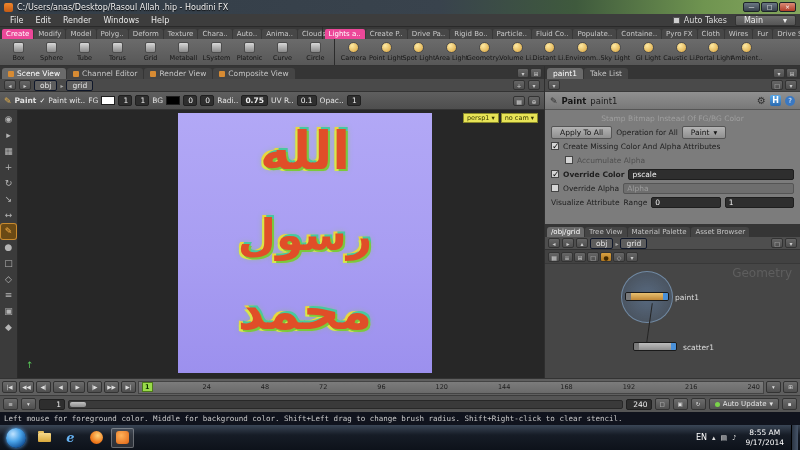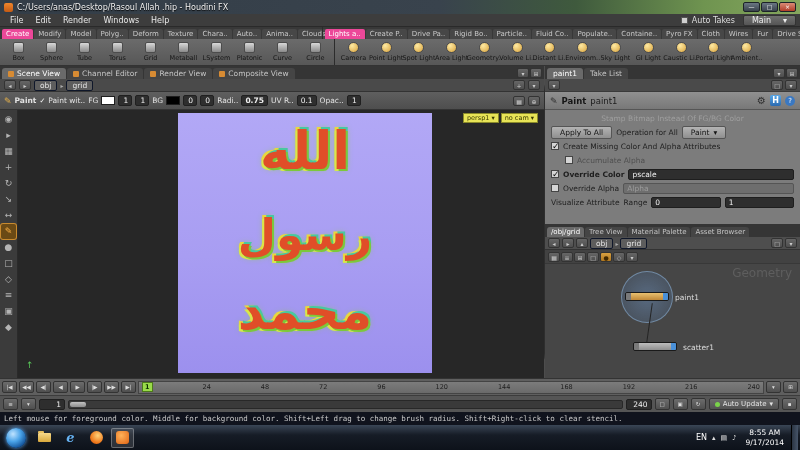--- a/index.html
+++ b/index.html
@@ -15,38 +15,38 @@
 .titlebar .title{flex:1;font-size:8px;color:#f2f2f2;text-shadow:0 1px 1px #000;white-space:nowrap;overflow:hidden;}
 .win-btns{display:flex;gap:1px;}
 .win-btn{width:17px;height:10px;border:1px solid #1c2228;border-radius:2px;background:linear-gradient(#6a7683,#39424c);color:#fff;font-size:6px;line-height:8px;text-align:center;}
 .win-btn.close{background:linear-gradient(#d98b76,#b13c28);}
 
 .menubar{height:13px;flex:none;background:#3d3d3d;display:flex;align-items:center;padding:0 4px;gap:2px;border-bottom:1px solid #2a2a2a;}
 .mlist{display:flex;}
 .menu-item{padding:0 6px;color:#e8e8e8;}
 .chk{width:7px;height:7px;background:#cfcfcf;border:1px solid #555;display:inline-block;flex:none;}
 .mlabel{color:#ddd;margin-right:6px;margin-left:2px;}
-.take-btn{background:linear-gradient(#707070,#555);border:1px solid #333;border-radius:2px;padding:0 8px;color:#eee;display:flex;gap:12px;align-items:center;height:11px;}
+.take-btn{background:linear-gradient(#707070,#555);border:1px solid #333;border-radius:2px;padding:0 8px;color:#eee;display:flex;gap:20px;align-items:center;height:11px;}
 
 .shelf-tabs{height:12px;flex:none;background:#383838;display:flex;align-items:flex-end;padding:0 2px;}
 .tabs-list{display:flex;gap:1px;align-items:flex-end;min-width:0;}
 .shelf-tab{padding:1px 4px;font-size:7px;color:#c9c9c9;background:#474747;border-radius:2px 2px 0 0;white-space:nowrap;}
 .tabs-list .shelf-tab:first-of-type{background:#ec4899;color:#fff;}
 .shelf-div{width:1px;background:#2c2c2c;margin:0 2px;align-self:stretch;}
 
 .shelf-tools{height:27px;flex:none;background:linear-gradient(#6b6b6b,#575757);display:flex;padding:0 2px;border-bottom:1px solid #333;}
 .tools-list{display:flex;min-width:0;}
 .tool{width:33px;display:flex;flex-direction:column;align-items:center;justify-content:center;gap:1px;min-width:0;}
 .tools-r .tool{flex:1;width:auto;}
 .t-icon{width:11px;height:11px;border-radius:2px;background:linear-gradient(#d8d8d8,#8a8a8a);border:1px solid #4c4c4c;}
 .tools-r .t-icon{background:radial-gradient(circle at 35% 30%,#ffeaa2,#d8a23c);border-radius:50%;}
 .t-label{font-size:6.5px;color:#171717;max-width:36px;overflow:hidden;white-space:nowrap;}
 
 .main{flex:1;display:flex;min-height:0;}
-.left-pane{width:545px;flex:none;display:flex;flex-direction:column;border-right:1px solid #2e2e2e;border-radius:25px;}
+.left-pane{width:545px;flex:none;display:flex;flex-direction:column;border-right:1px solid #2e2e2e;}
 .right-pane{flex:1;display:flex;flex-direction:column;background:#7a7a7a;min-width:0;}
 
 .pane-tabs{height:13px;flex:none;background:#353535;display:flex;align-items:flex-end;padding:0 2px;gap:2px;}
 .pane-tab{padding:1px 6px;font-size:7.5px;color:#c5c5c5;background:#454545;border-radius:3px 3px 0 0;display:flex;gap:3px;align-items:center;white-space:nowrap;}
 .tabs-list .pane-tab:first-of-type{background:#6a6a6a;color:#fff;}
 .tab-ico{width:6px;height:6px;background:#d78b33;border-radius:1px;display:inline-block;}
 .end{margin-left:auto;display:flex;gap:1px;align-items:center;padding-bottom:1px;}
 .mini{width:12px;height:10px;flex:none;background:linear-gradient(#666,#4e4e4e);border:1px solid #333;border-radius:2px;color:#ccc;font-size:6px;line-height:9px;text-align:center;}
 .mini.orange{background:linear-gradient(#d8a040,#b07820);color:#402800;}
 

